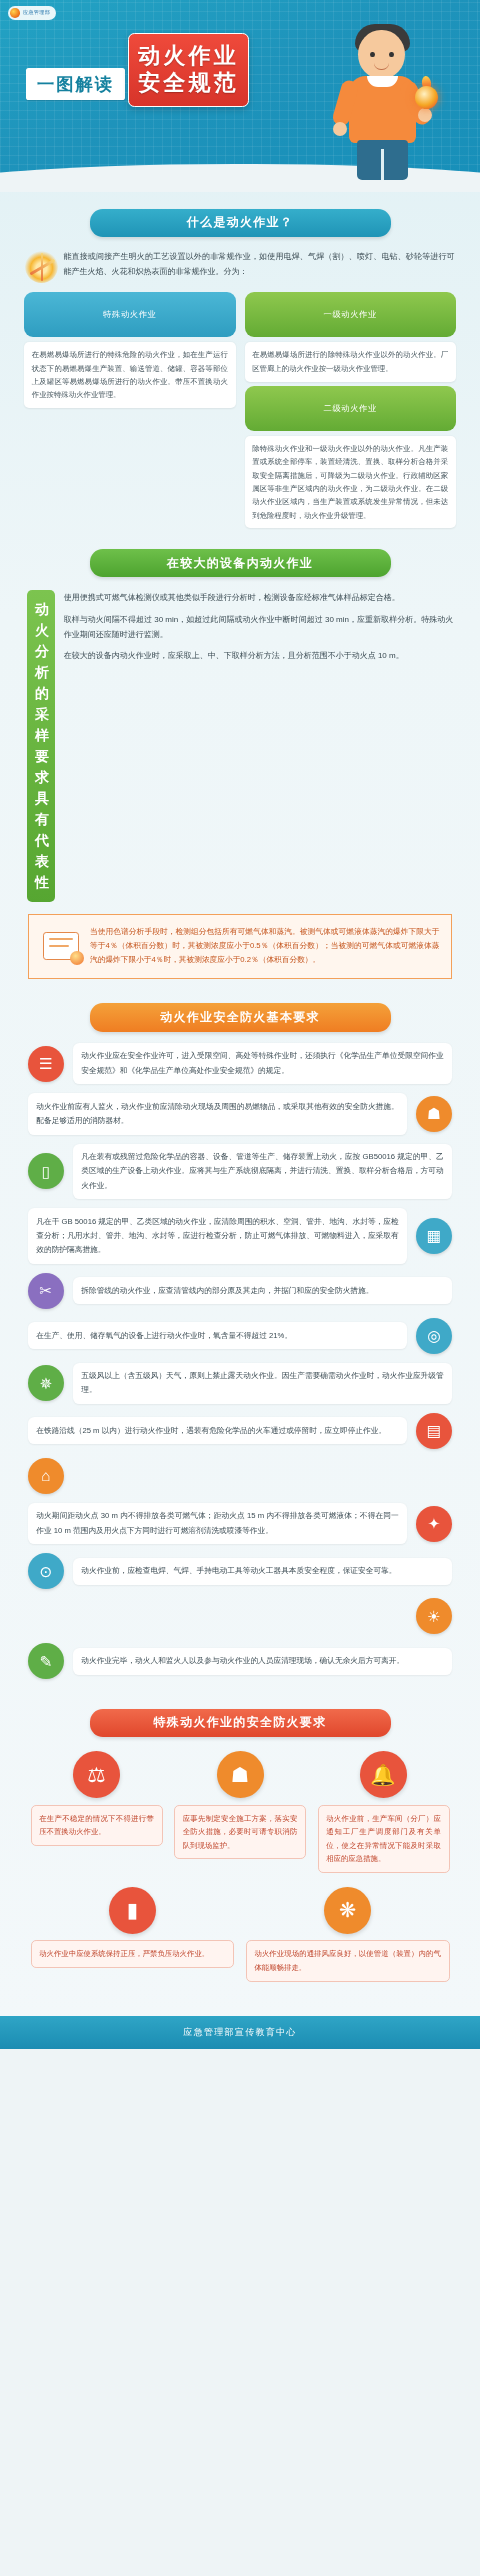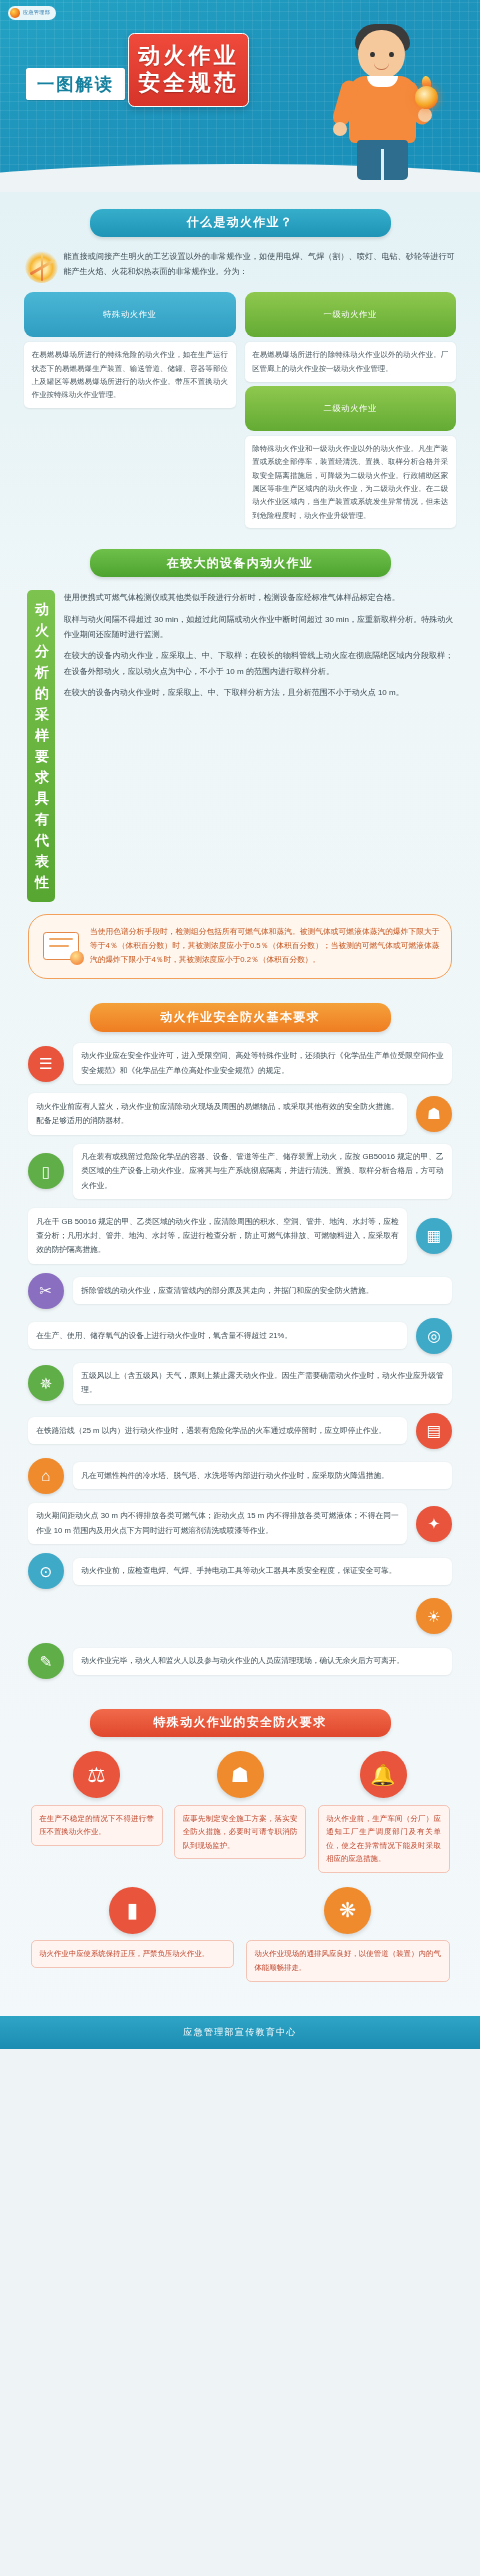--- a/index.html
+++ b/index.html
@@ -153,21 +153,21 @@
     border-radius: 5.1px; padding: 9px 5.1px; line-height: 1.5;
     text-align: right; letter-spacing: 0.6px;
   }
   .s2-list { flex: 1; font-size: 8px; line-height: 1.9; color: #3a4a52; text-align: justify; }
   .s2-list p { margin-bottom: 6.4px; }
   .note {
     position: relative;
     margin: 11.5px 9px 3.8px;
     border: 1.3px solid #f3a05a;
     background: #fff6ee;
-    border-radius: 19px;
+    border-radius: 0;
     padding: 10.2px 11.5px 10.2px 61px;
     font-size: 7.7px; line-height: 1.85; color: #c4541c; text-align: justify;
   }
   .note-icon {
     position: absolute; left: 14px; top: 50%; transform: translateY(-50%);
     width: 36px; height: 28px; background: #fff; border: 1.3px solid #e4884a; border-radius: 3.2px;
   }
   .note-icon span { display: block; height: 2.6px; background: #f0a868; margin: 4.5px 5.1px 0; border-radius: 1.3px; }
   .note-icon span:nth-child(2) { width: 60%; }
   .note-icon::after {
@@ -285,21 +285,20 @@
   </div>
 
   <div class="block">
     <div class="sec-title green">在较大的设备内动火作业</div>
 
     <div class="s2-row">
       <div class="s2-side">动火分析的采样要求具有代表性</div>
       <div class="s2-list">
         <p>使用便携式可燃气体检测仪或其他类似手段进行分析时，检测设备应经标准气体样品标定合格。</p>
         <p>取样与动火间隔不得超过 30 min，如超过此间隔或动火作业中断时间超过 30 min，应重新取样分析。特殊动火作业期间还应随时进行监测。</p>
-        <p>在较大的设备内动火作业，应采取上、中、下取样；在较长的物料管线上动火应在彻底隔绝区域内分段取样；在设备外部动火，应以动火点为中心，不小于 10 m 的范围内进行取样分析。</p>
         <p>在较大的设备内动火作业时，应采取上、中、下取样分析方法，且分析范围不小于动火点 10 m。</p>
       </div>
     </div>
 
     <div class="note">
       <div class="note-icon">
         <span></span>
         <span></span>
       </div>
       <span>当使用色谱分析手段时，检测组分包括所有可燃气体和蒸汽。被测气体或可燃液体蒸汽的爆炸下限大于等于4％（体积百分数）时，其被测浓度应小于0.5％（体积百分数）；当被测的可燃气体或可燃液体蒸汽的爆炸下限小于4％时，其被测浓度应小于0.2％（体积百分数）。</span>
@@ -346,21 +345,20 @@
         <div class="tx">五级风以上（含五级风）天气，原则上禁止露天动火作业。因生产需要确需动火作业时，动火作业应升级管理。</div>
       </div>
 
       <div class="rule alt">
         <div class="ic" style="background:#e8543c">▤</div>
         <div class="tx">在铁路沿线（25 m 以内）进行动火作业时，遇装有危险化学品的火车通过或停留时，应立即停止作业。</div>
       </div>
 
       <div class="rule">
         <div class="ic" style="background:#ef8b2c">⌂</div>
-        <div class="tx">凡在可燃性构件的冷水塔、脱气塔、水洗塔等内部进行动火作业时，应采取防火降温措施。</div>
       </div>
 
       <div class="rule alt">
         <div class="ic" style="background:#e8543c">✦</div>
         <div class="tx">动火期间距动火点 30 m 内不得排放各类可燃气体；距动火点 15 m 内不得排放各类可燃液体；不得在同一作业 10 m 范围内及用火点下方同时进行可燃溶剂清洗或喷漆等作业。</div>
       </div>
 
       <div class="rule">
         <div class="ic" style="background:#3fa9c8">⊙</div>
         <div class="tx">动火作业前，应检查电焊、气焊、手持电动工具等动火工器具本质安全程度，保证安全可靠。</div>

